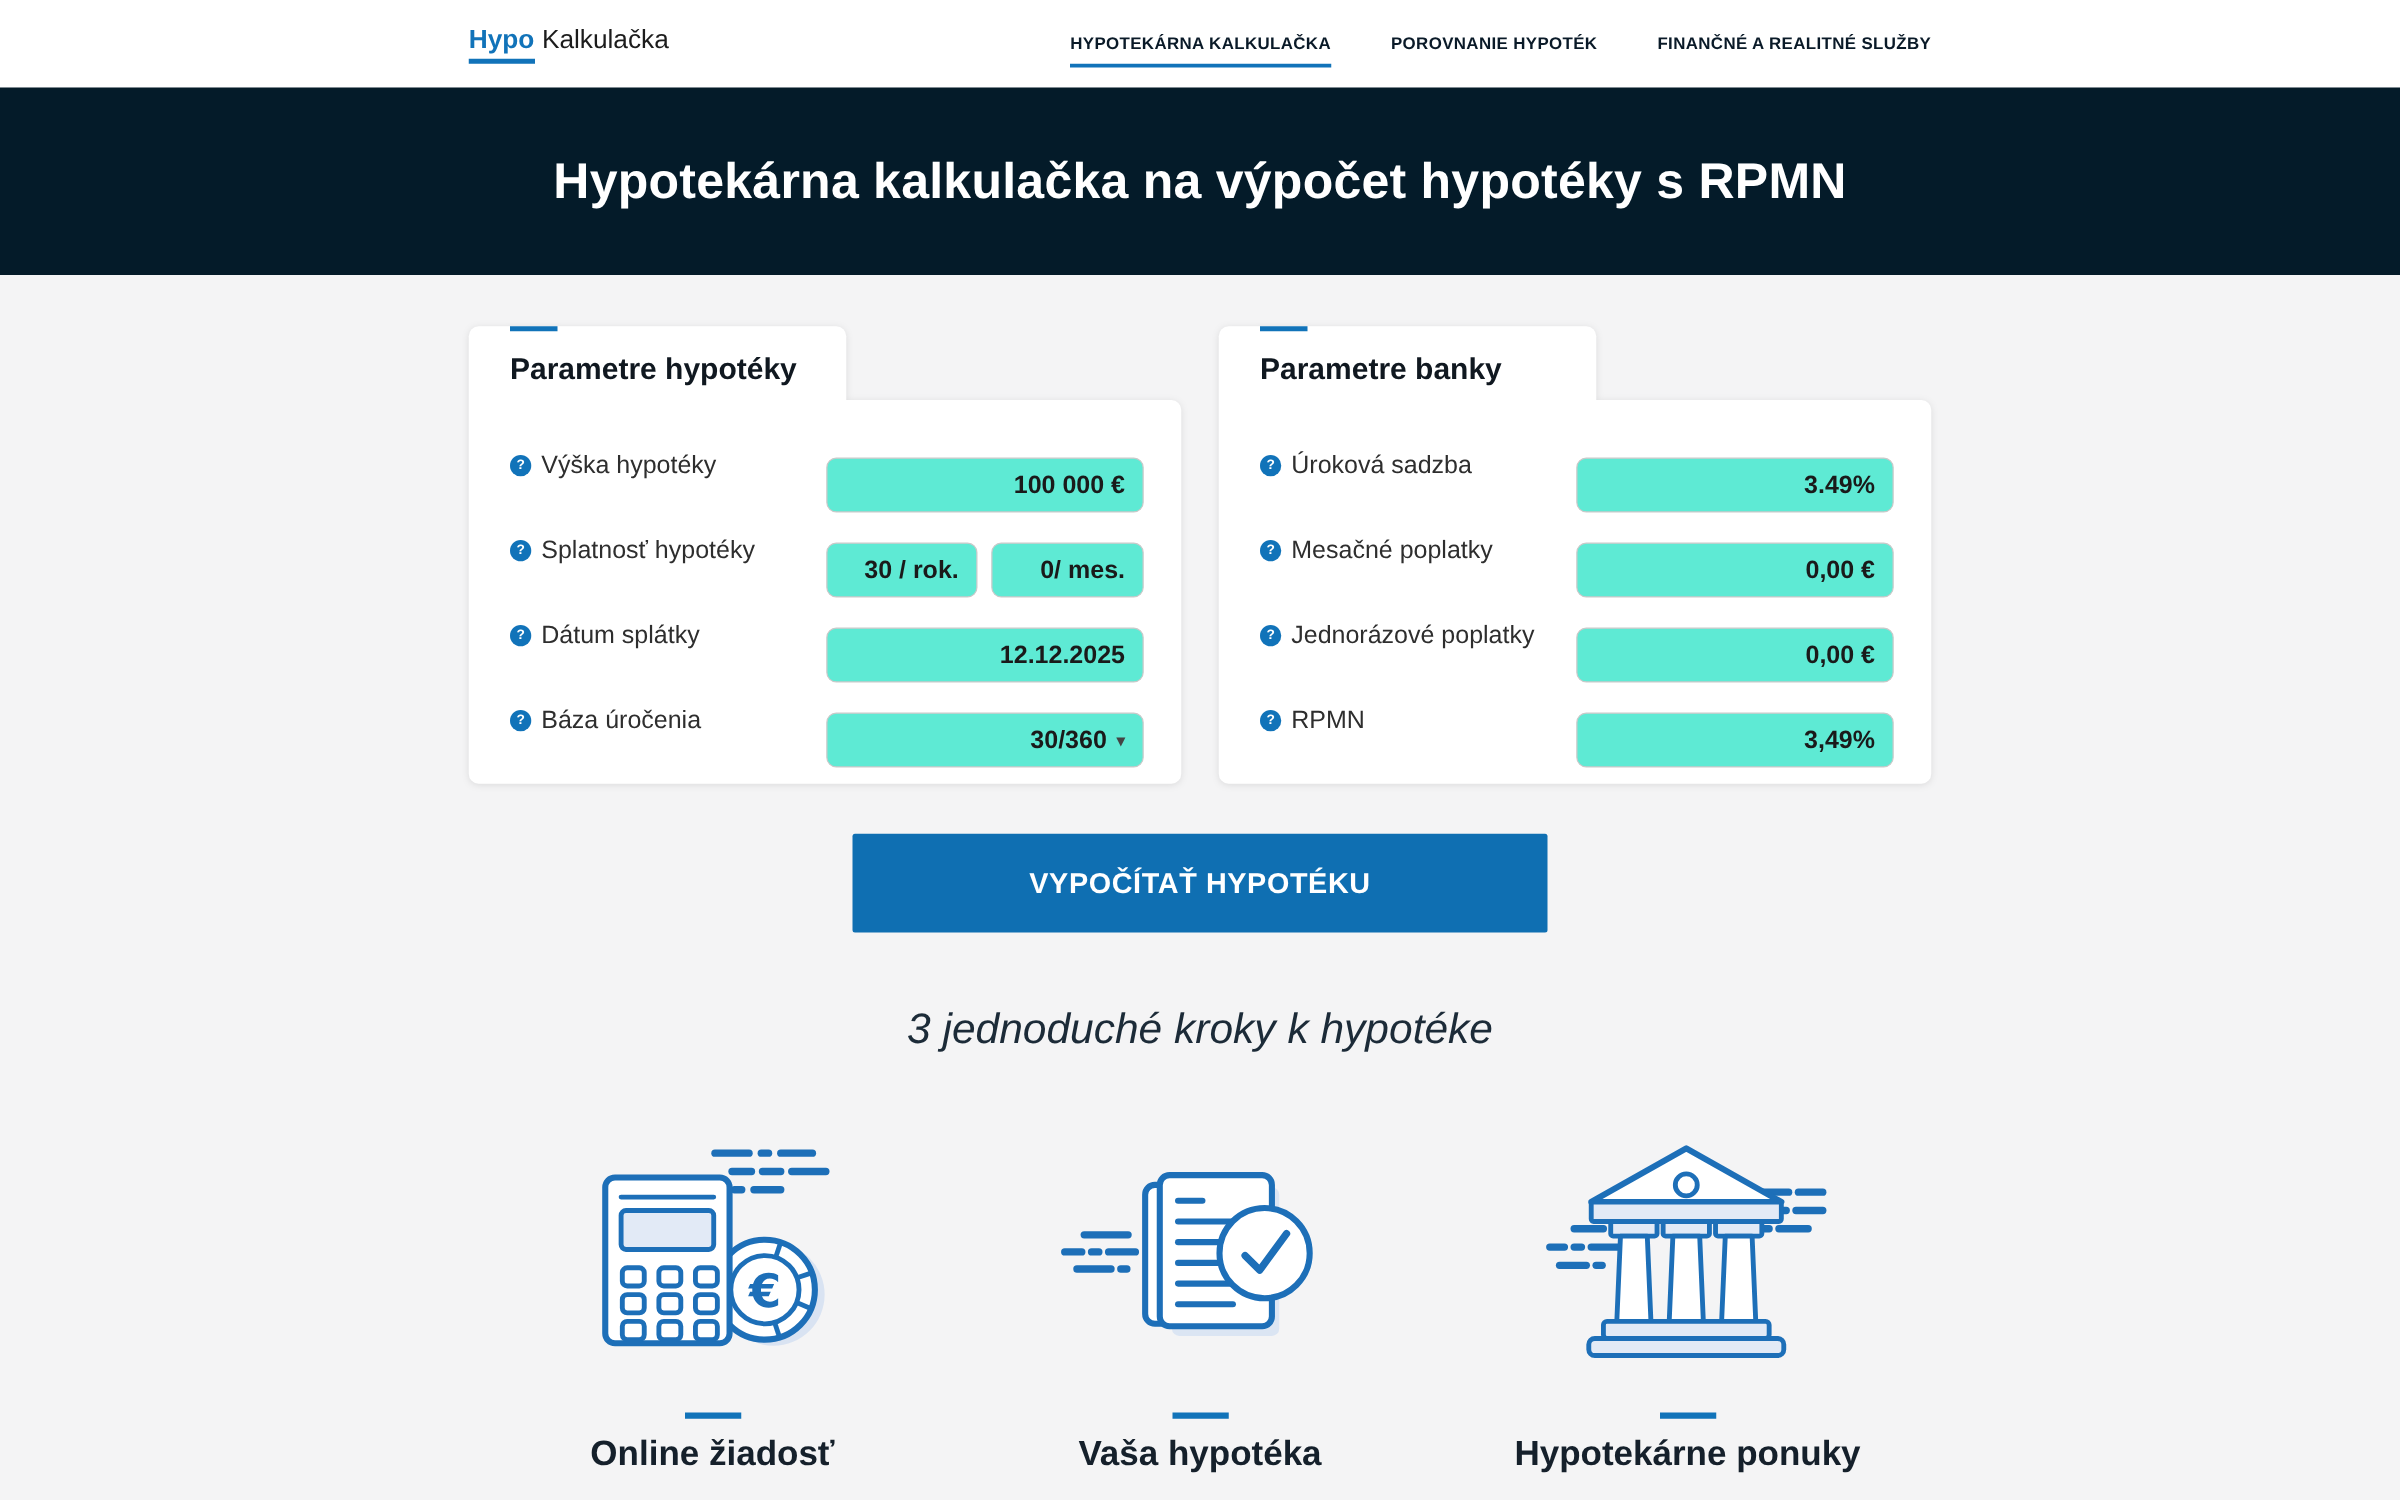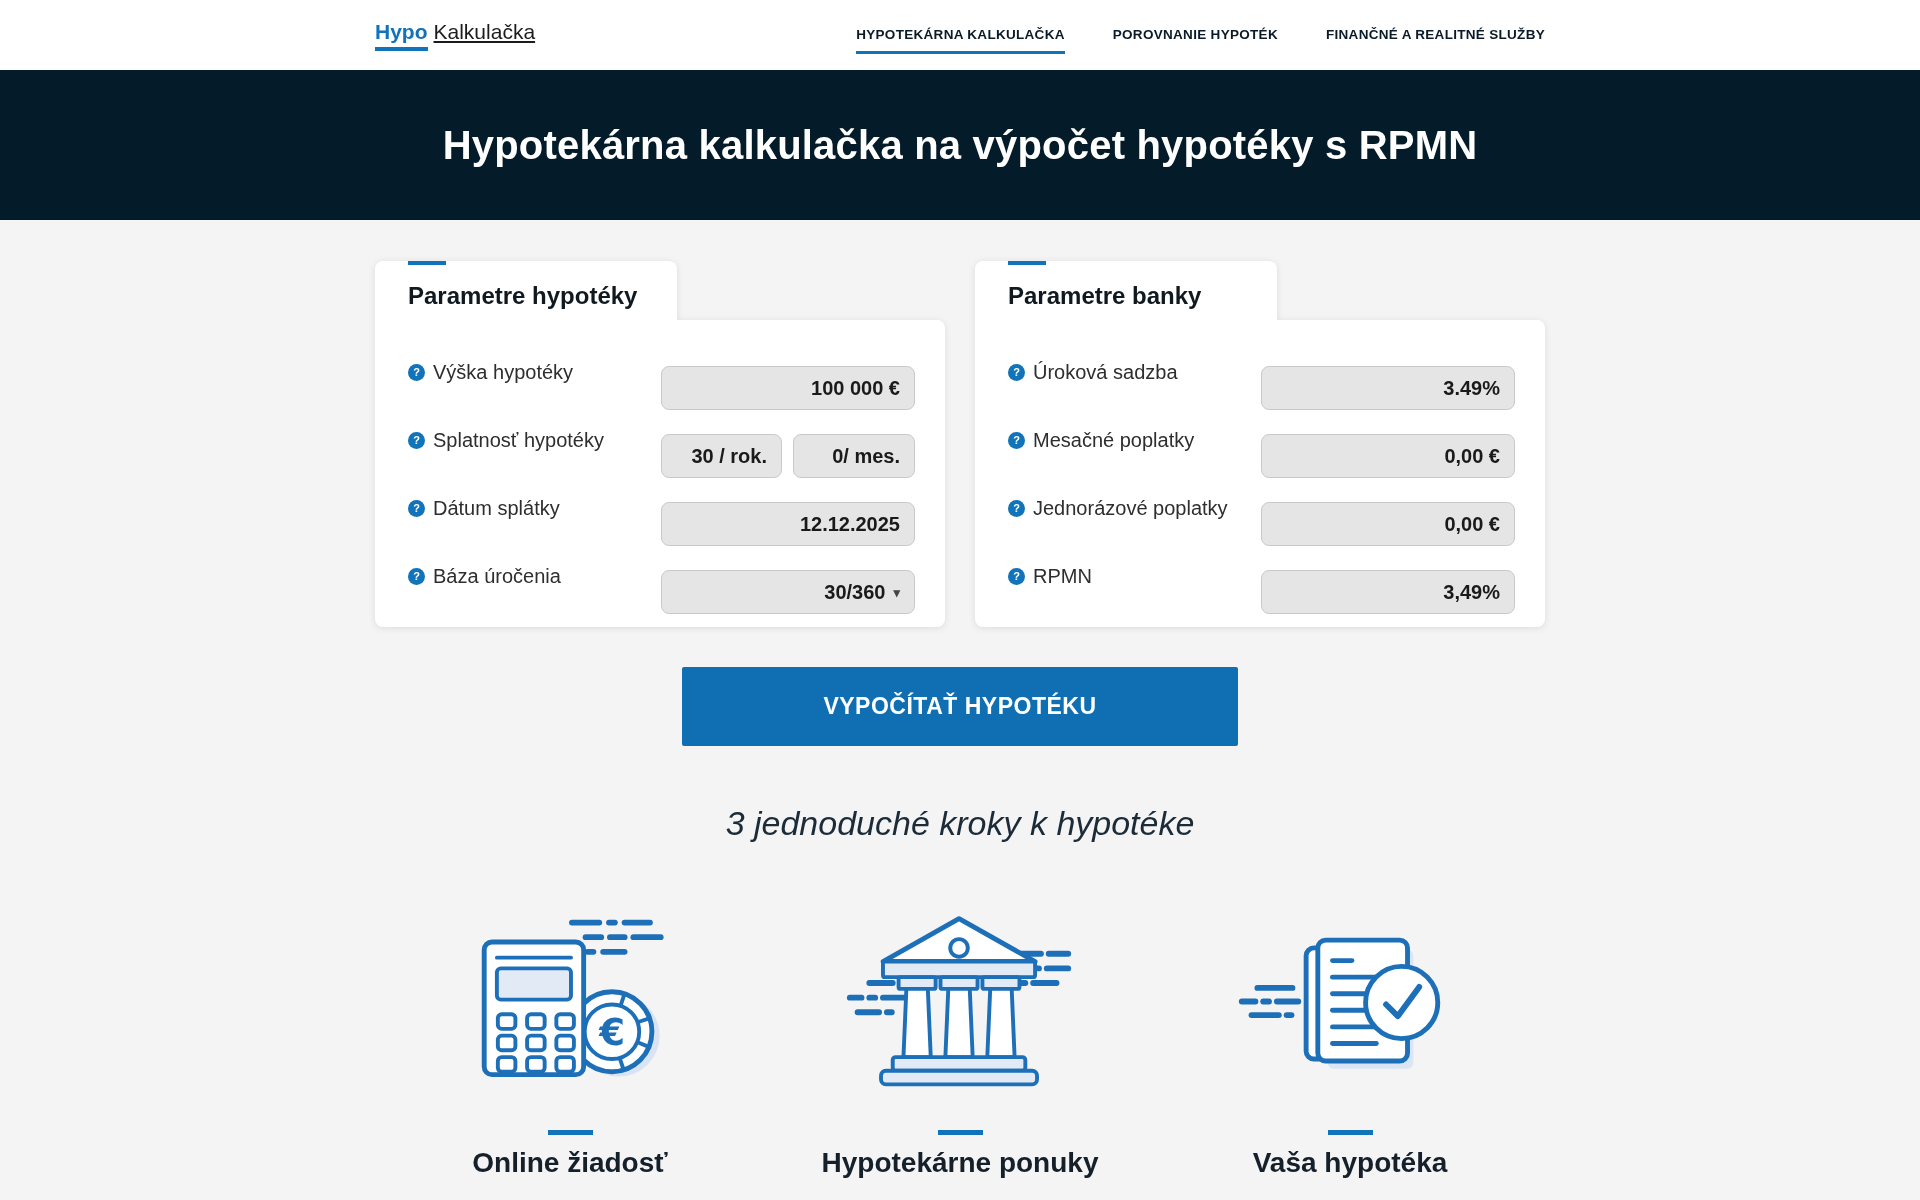--- a/index.html
+++ b/index.html
@@ -6,21 +6,21 @@
   html,body { width:1920px; height:1200px; overflow:hidden; }
   body { font-family:"Liberation Sans", sans-serif; background:#f4f4f5; }
 
   .container { width:1170px; margin:0 auto; }
 
   
   .header { background:#ffffff; height:70px; }
   .header .container { height:100%; display:flex; align-items:center; justify-content:space-between; }
   .logo { font-size:21px; cursor:pointer; display:flex; align-items:baseline; gap:6px; }
   .logo-accent { color:#1173b9; font-weight:bold; border-bottom:4px solid #1173b9; padding-bottom:3px; }
-  .logo-rest { color:#1c1c1c;text-decoration:underline; }
+  .logo-rest { color:#1c1c1c; }
   .nav { display:flex; gap:48px; align-items:center; }
   .nav-item { font-size:13.5px; font-weight:bold; letter-spacing:.3px; color:#0a1a28;
               text-transform:uppercase; cursor:pointer; padding:10px 0 9px 0;
               border-bottom:3px solid transparent; }
   .nav-item.active { border-bottom-color:#1173b9; }
 
   
   .hero { background:#041b29; height:150px; display:flex; align-items:center; justify-content:center;text-align:center; }
   .hero h1 { color:#ffffff; font-size:40px; font-weight:bold; letter-spacing:.2px; }
 
@@ -34,21 +34,21 @@
   .card-body { background:#fff; border-radius:0 8px 8px 8px; height:307px; padding:18px 30px 0 33px; }
 
   .field-row { height:68px; display:flex; align-items:center; justify-content:space-between; }
   .field-label { display:flex; align-items:center; gap:8px; }
   .help-icon { width:17px; height:17px; border-radius:50%; background:#1173b9; color:#fff;
                font-size:11px; font-weight:bold; display:flex; align-items:center; justify-content:center;
                cursor:pointer; flex:0 0 auto; }
   .label-text { font-size:20px; color:#2e2e2e; }
 
   .inputs { display:flex; gap:11px; }
-  .input-box { height:44px; background:#e5e5e5; border:1px solid #c9c9c9; border-radius:8px;
+  .input-box { height:44px; background:#5eead4; border:1px solid #c9c9c9; border-radius:8px;
                display:flex; align-items:center; justify-content:flex-end;
                padding:0 14px; font-size:20px; font-weight:bold; color:#1a1a1a; cursor:text;margin-top:32px; }
   .input-wide { width:254px; }
   .input-half-a { width:121px; }
   .input-half-b { width:122px; }
   .select-box { cursor:pointer; }
   .caret { font-size:13px; color:#444; margin-left:8px; }
 
   
   .cta-wrap { display:flex; justify-content:center; }
@@ -233,20 +233,50 @@
               <rect x="66" y="134" width="18" height="15" rx="4"></rect>
               <rect x="96" y="134" width="18" height="15" rx="4"></rect>
             <rect x="36" y="156" width="18" height="15" rx="4"></rect>
               <rect x="66" y="156" width="18" height="15" rx="4"></rect>
               <rect x="96" y="156" width="18" height="15" rx="4"></rect>
           </g>
         </svg>
       </div>
       <div class="step-line"></div>
       <div class="step-title">Online žiadosť</div>
+    </div>
+
+    <div class="step">
+      <div class="step-icon">
+        <svg width="230" height="195" viewBox="0 0 230 200" fill="none">
+          <g stroke="#1d6fb8" stroke-width="6" stroke-linecap="round">
+            <line x1="20" y1="85" x2="56" y2="85"></line>
+            <line x1="4" y1="99" x2="18" y2="99"></line>
+              <line x1="26" y1="99" x2="32" y2="99"></line>
+              <line x1="40" y1="99" x2="62" y2="99"></line>
+            <line x1="14" y1="113" x2="42" y2="113"></line>
+              <line x1="50" y1="113" x2="55" y2="113"></line>
+          </g>
+          <rect x="92" y="46" width="88" height="122" rx="6" fill="#dbe5f3"></rect>
+          <rect x="70" y="44" width="26" height="114" rx="8" fill="#ffffff" stroke="#1d6fb8" stroke-width="5"></rect>
+          <rect x="82" y="36" width="92" height="124" rx="8" fill="#ffffff" stroke="#1d6fb8" stroke-width="5"></rect>
+          <g stroke="#1d6fb8" stroke-width="5" stroke-linecap="round">
+            <line x1="97" y1="57" x2="117" y2="57"></line>
+            <line x1="97" y1="74" x2="152" y2="74"></line>
+            <line x1="97" y1="91" x2="152" y2="91"></line>
+            <line x1="97" y1="108" x2="152" y2="108"></line>
+            <line x1="97" y1="125" x2="152" y2="125"></line>
+            <line x1="97" y1="142" x2="142" y2="142"></line>
+          </g>
+          <circle cx="168" cy="100" r="37" fill="#ffffff" stroke="#1d6fb8" stroke-width="5"></circle>
+          <polyline points="152,102 164,114 186,84" stroke="#1d6fb8" stroke-width="6" stroke-linecap="round" stroke-linejoin="round" fill="none"></polyline>
+        </svg>
+      </div>
+      <div class="step-line"></div>
+      <div class="step-title">Vaša hypotéka</div>
     </div>
 
     <div class="step">
       <div class="step-icon">
         <svg width="230" height="195" viewBox="0 0 230 200" fill="none">
           <g stroke="#1d6fb8" stroke-width="6" stroke-linecap="round">
             <line x1="22" y1="80" x2="46" y2="80"></line>
             <line x1="2" y1="95" x2="14" y2="95"></line>
               <line x1="22" y1="95" x2="28" y2="95"></line>
               <line x1="36" y1="95" x2="58" y2="95"></line>
@@ -273,44 +303,14 @@
             <polygon points="146,86 168,86 171,156 143,156"></polygon>
           </g>
           <rect x="46" y="156" width="136" height="14" rx="3" fill="#e2eaf6" stroke="#1d6fb8" stroke-width="4"></rect>
           <rect x="34" y="170" width="160" height="14" rx="5" fill="#e2eaf6" stroke="#1d6fb8" stroke-width="4"></rect>
         </svg>
       </div>
       <div class="step-line"></div>
       <div class="step-title">Hypotekárne ponuky</div>
     </div>
 
-    <div class="step">
-      <div class="step-icon">
-        <svg width="230" height="195" viewBox="0 0 230 200" fill="none">
-          <g stroke="#1d6fb8" stroke-width="6" stroke-linecap="round">
-            <line x1="20" y1="85" x2="56" y2="85"></line>
-            <line x1="4" y1="99" x2="18" y2="99"></line>
-              <line x1="26" y1="99" x2="32" y2="99"></line>
-              <line x1="40" y1="99" x2="62" y2="99"></line>
-            <line x1="14" y1="113" x2="42" y2="113"></line>
-              <line x1="50" y1="113" x2="55" y2="113"></line>
-          </g>
-          <rect x="92" y="46" width="88" height="122" rx="6" fill="#dbe5f3"></rect>
-          <rect x="70" y="44" width="26" height="114" rx="8" fill="#ffffff" stroke="#1d6fb8" stroke-width="5"></rect>
-          <rect x="82" y="36" width="92" height="124" rx="8" fill="#ffffff" stroke="#1d6fb8" stroke-width="5"></rect>
-          <g stroke="#1d6fb8" stroke-width="5" stroke-linecap="round">
-            <line x1="97" y1="57" x2="117" y2="57"></line>
-            <line x1="97" y1="74" x2="152" y2="74"></line>
-            <line x1="97" y1="91" x2="152" y2="91"></line>
-            <line x1="97" y1="108" x2="152" y2="108"></line>
-            <line x1="97" y1="125" x2="152" y2="125"></line>
-            <line x1="97" y1="142" x2="142" y2="142"></line>
-          </g>
-          <circle cx="168" cy="100" r="37" fill="#ffffff" stroke="#1d6fb8" stroke-width="5"></circle>
-          <polyline points="152,102 164,114 186,84" stroke="#1d6fb8" stroke-width="6" stroke-linecap="round" stroke-linejoin="round" fill="none"></polyline>
-        </svg>
-      </div>
-      <div class="step-line"></div>
-      <div class="step-title">Vaša hypotéka</div>
-    </div>
-
   </div>
 </main>
 
 </body></html>

